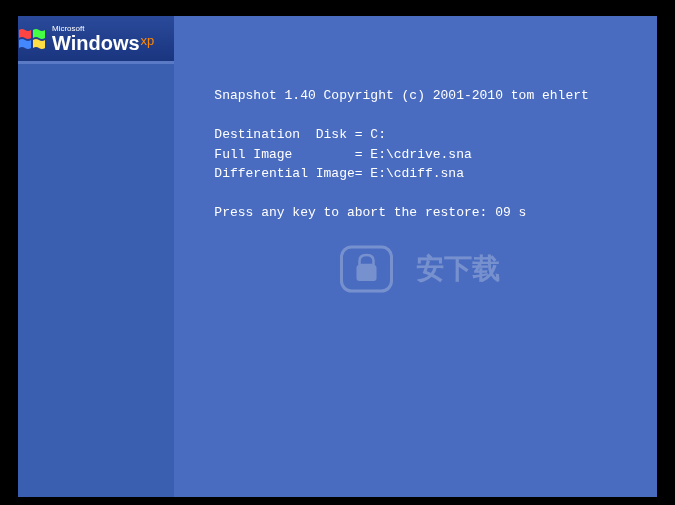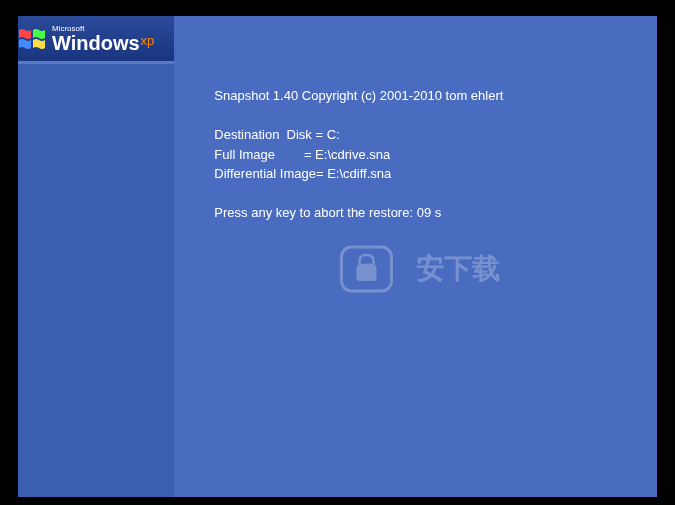--- a/index.html
+++ b/index.html
@@ -80,21 +80,21 @@
       flex: 1;
       padding: 70px 40px 20px 40px;
       background: #4a6cc0;
       position: relative;
     }
     .console-text {
       color: #ffffff;
       font-size: 13px;
       line-height: 1.5;
       white-space: pre;
-      font-family: Liberation Sans, sans-serif;
+      font-family: Liberation Mono, monospace;
     }
     .watermark {
       position: absolute;
       top: 50%;
       left: 50%;
       transform: translate(-50%, -30%);
       opacity: 0.25;
       pointer-events: none;
       display: flex;
       flex-direction: column;

